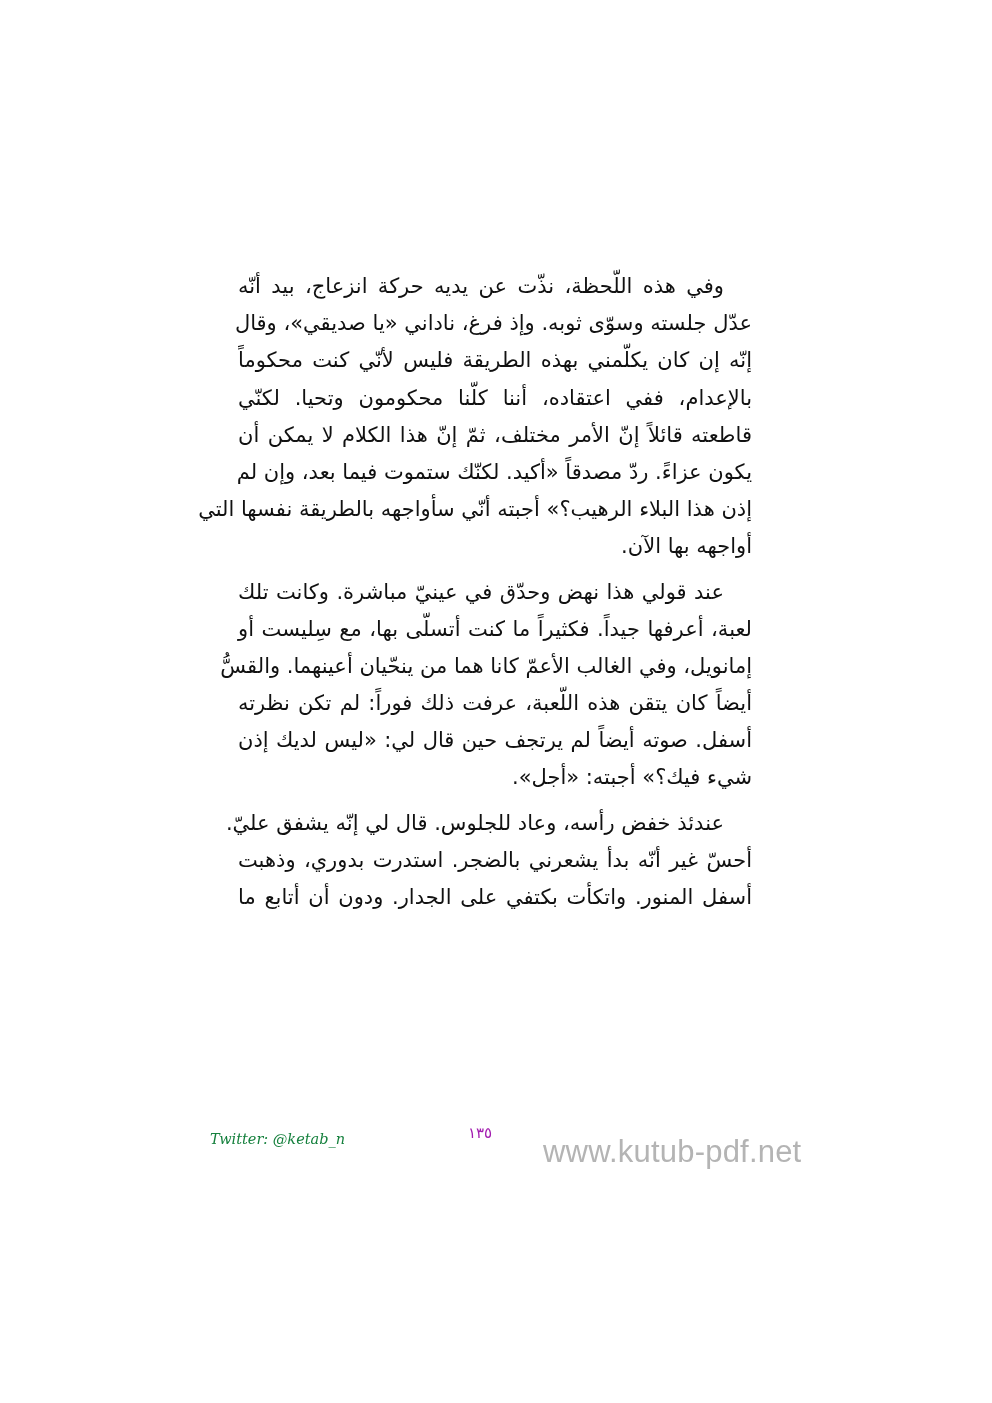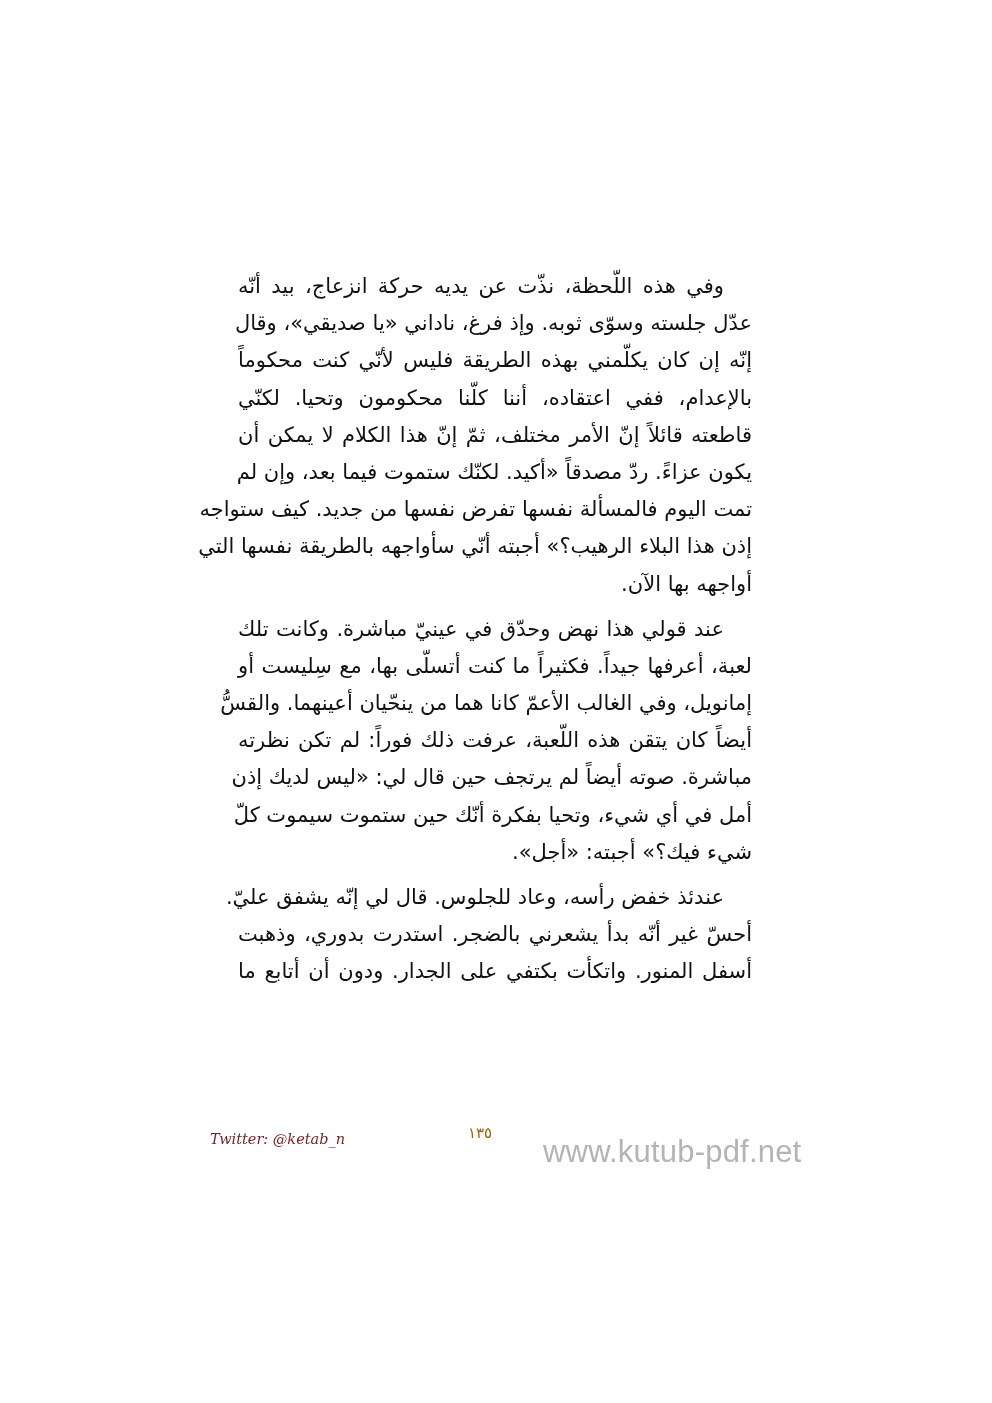--- a/index.html
+++ b/index.html
@@ -45,29 +45,29 @@
     .line.first {
       padding-right: 28px;
     }
     .footer-twitter {
       position: absolute;
       left: 210px;
       top: 1131px;
       font-family: "DejaVu Serif", serif;
       font-style: italic;
       font-size: 14.5px;
-      color: #7f1d1d;
+      color: #15803d;
     }
     .footer-page-number {
       position: absolute;
       left: 468px;
       top: 1124px;
       font-family: "DejaVu Sans", sans-serif;
       font-size: 15px;
-      color: #a16207;
+      color: #a21caf;
       direction: rtl;
     }
     .footer-watermark {
       position: absolute;
       left: 543px;
       top: 1134px;
       font-family: "Liberation Sans", sans-serif;
       font-size: 31px;
       color: #b4b4b4;
       letter-spacing: 0.2px;
@@ -79,32 +79,30 @@
 <div class="page">
   <div class="text-block">
 
     <div class="paragraph-block" style="margin-bottom:8px;">
       <span class="line first">وفي هذه اللّحظة، نذّت عن يديه حركة انزعاج، بيد أنّه</span>
       <span class="line">عدّل جلسته وسوّى ثوبه. وإذ فرغ، ناداني «يا صديقي»، وقال</span>
       <span class="line">إنّه إن كان يكلّمني بهذه الطريقة فليس لأنّي كنت محكوماً</span>
       <span class="line">بالإعدام، ففي اعتقاده، أننا كلّنا محكومون وتحيا. لكنّي</span>
       <span class="line">قاطعته قائلاً إنّ الأمر مختلف، ثمّ إنّ هذا الكلام لا يمكن أن</span>
       <span class="line">يكون عزاءً. ردّ مصدقاً «أكيد. لكنّك ستموت فيما بعد، وإن لم</span>
-      <span class="line">تمت اليوم فالمسألة نفسها تفرض نفسها من جديد. كيف ستواجه</span>
       <span class="line">إذن هذا البلاء الرهيب؟» أجبته أنّي سأواجهه بالطريقة نفسها التي</span>
       <span class="line last">أواجهه بها الآن.</span>
     </div>
 
     <div class="paragraph-block" style="margin-bottom:8px;">
       <span class="line first">عند قولي هذا نهض وحدّق في عينيّ مباشرة. وكانت تلك</span>
       <span class="line">لعبة، أعرفها جيداً. فكثيراً ما كنت أتسلّى بها، مع سِليست أو</span>
       <span class="line">إمانويل، وفي الغالب الأعمّ كانا هما من ينحّيان أعينهما. والقسُّ</span>
       <span class="line">أيضاً كان يتقن هذه اللّعبة، عرفت ذلك فوراً: لم تكن نظرته</span>
-      <span class="line">مباشرة. صوته أيضاً لم يرتجف حين قال لي: «ليس لديك إذن</span>
-      <span class="line">أمل في أي شيء، وتحيا بفكرة أنّك حين ستموت سيموت كلّ</span>
+      <span class="line">أسفل. صوته أيضاً لم يرتجف حين قال لي: «ليس لديك إذن</span>
       <span class="line last">شيء فيك؟» أجبته: «أجل».</span>
     </div>
 
     <div class="paragraph-block">
       <span class="line first">عندئذ خفض رأسه، وعاد للجلوس. قال لي إنّه يشفق عليّ.</span>
       <span class="line">أحسّ غير أنّه بدأ يشعرني بالضجر. استدرت بدوري، وذهبت</span>
       <span class="line">أسفل المنور. واتكأت بكتفي على الجدار. ودون أن أتابع ما</span>
     </div>
 
   </div>

